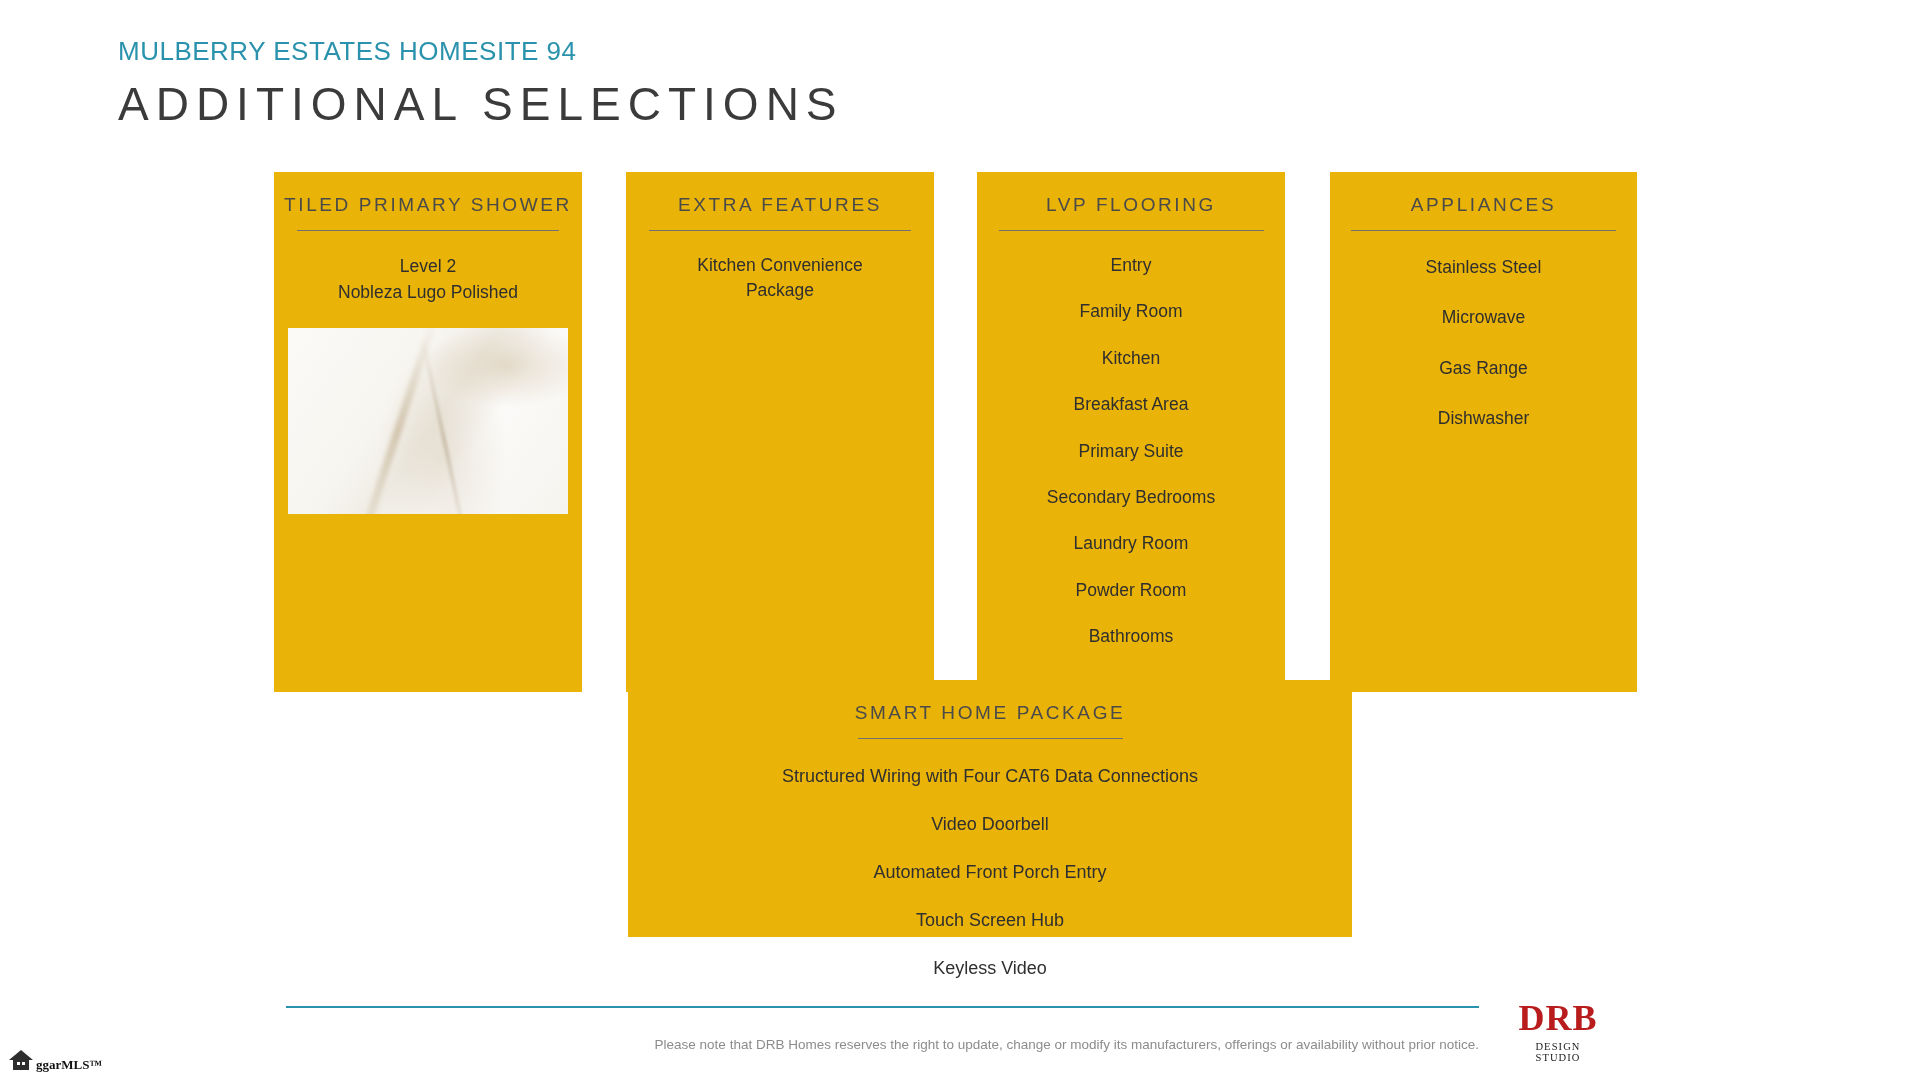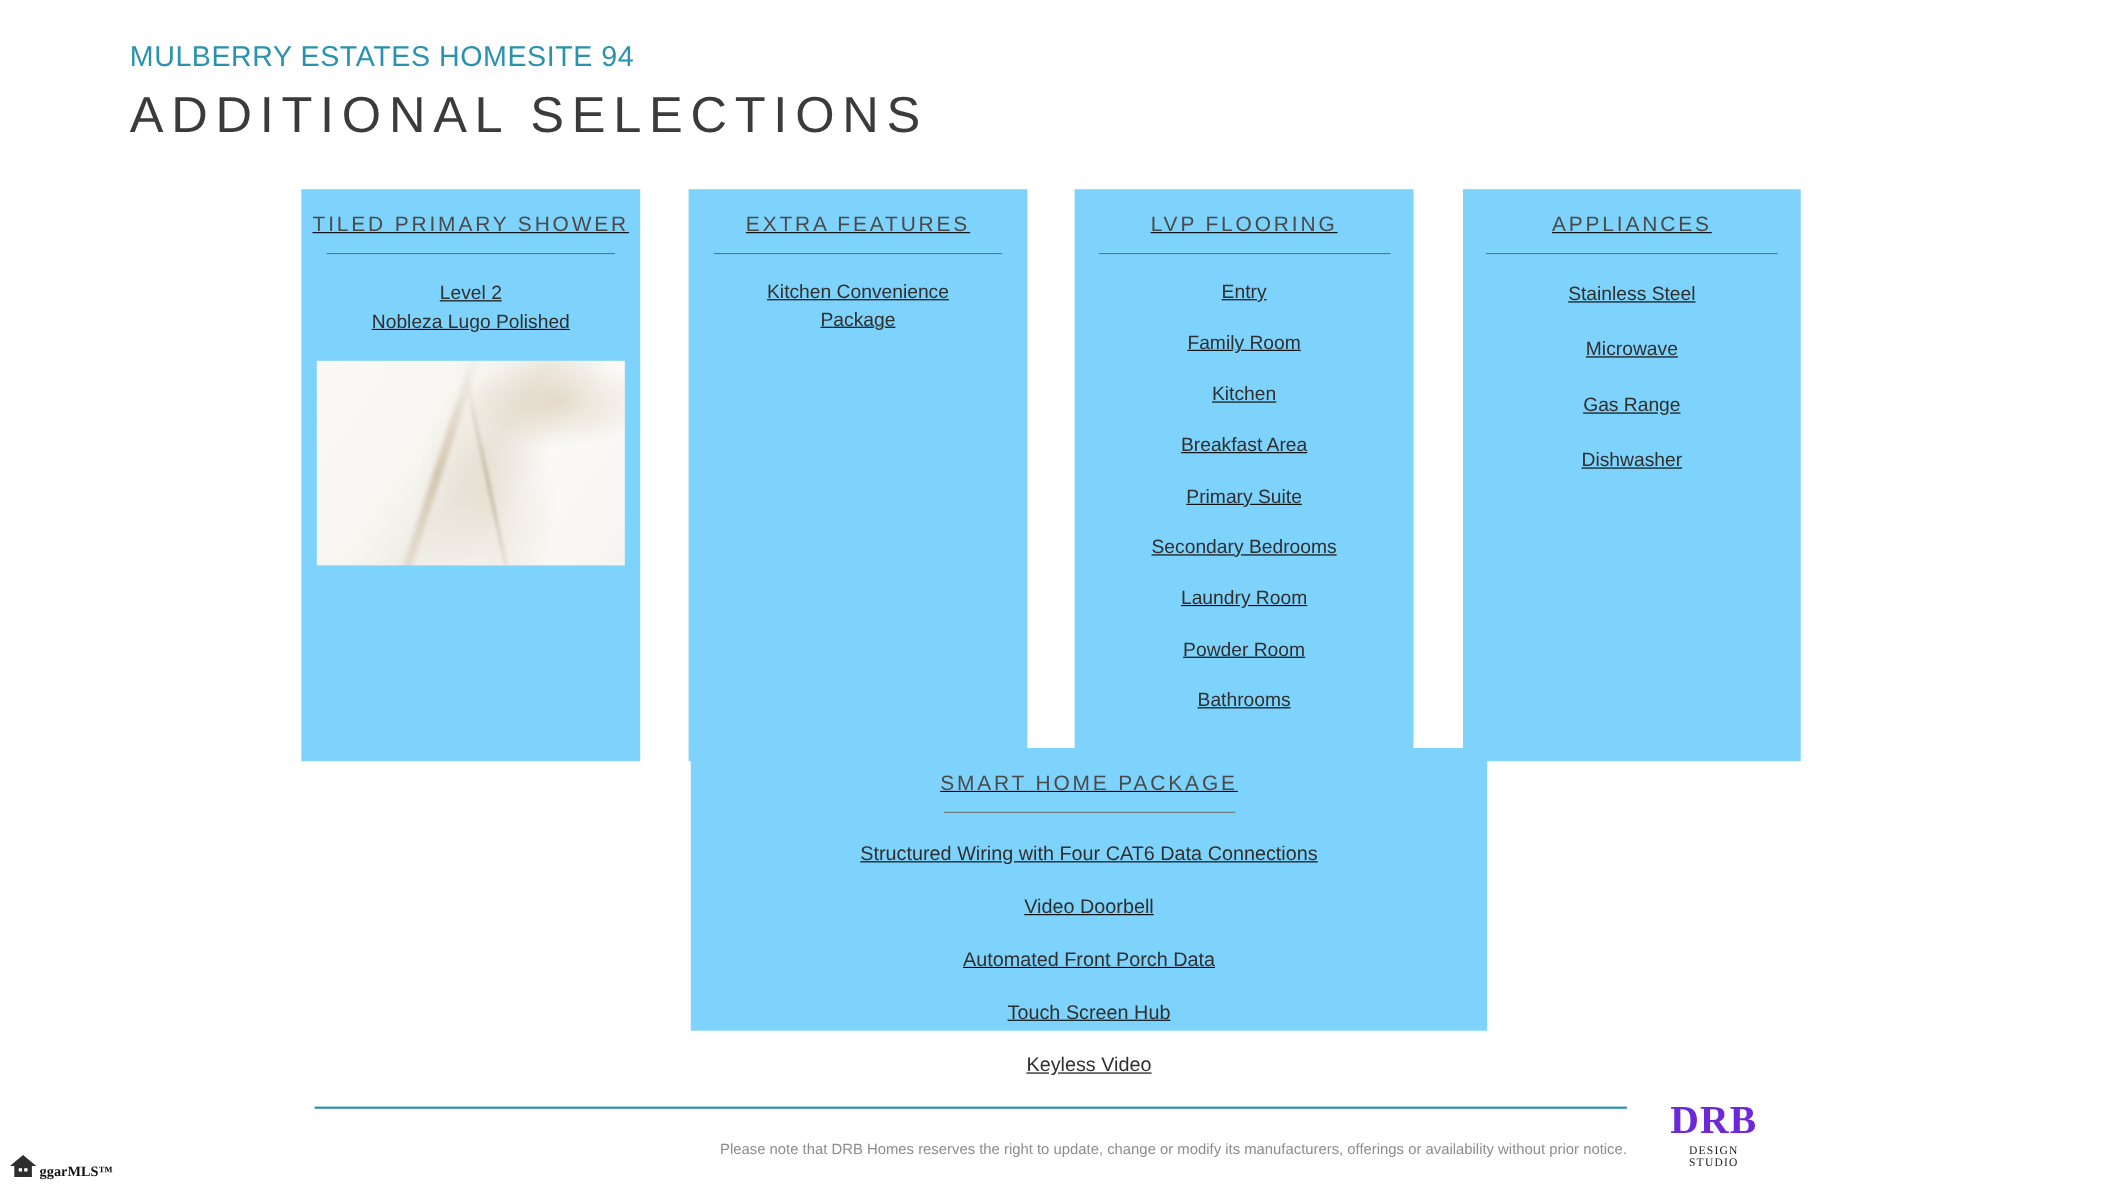--- a/index.html
+++ b/index.html
@@ -33,24 +33,23 @@
     letter-spacing: 7px;
     color: #3b3b3b;
     font-weight: 300;
     margin-top: 10px;
     white-space: nowrap;
   }
 
   
   .card {
     position: absolute;
-    background: #7dd3fc;
+    background: #eab308;
     box-sizing: border-box;
     padding-top: 22px;
-    text-decoration: underline;
   }
   .card-title {
     text-align: center;
     font-size: 19px;
     letter-spacing: 2.6px;
     color: #4a4a4a;
     font-weight: 400;
   }
   .card-rule {
     height: 1px;
@@ -144,21 +143,21 @@
   .logo {
     position: absolute;
     left: 1513px;
     top: 1000px;
     width: 90px;
     text-align: center;
   }
   .logo-mark {
     font-size: 36px;
     letter-spacing: 1px;
-    color: #6d28d9;
+    color: #b91c1c;
     font-weight: 700;
     font-family: "Liberation Serif", serif;
     line-height: 1;
   }
   .logo-sub {
     font-size: 10.5px;
     letter-spacing: 1.1px;
     color: #1b1b1b;
     font-family: "Liberation Serif", serif;
     margin-top: 5px;
@@ -240,21 +239,21 @@
     <div class="card-line">Dishwasher</div>
   </div>
 </div>
 
 <div class="card" id="card-smart">
   <div class="card-title">SMART HOME PACKAGE</div>
   <div class="card-rule"></div>
   <div class="card-body">
     <div class="card-line">Structured Wiring with Four CAT6 Data Connections</div>
     <div class="card-line">Video Doorbell</div>
-    <div class="card-line">Automated Front Porch Data</div>
+    <div class="card-line">Automated Front Porch Entry</div>
     <div class="card-line">Touch Screen Hub</div>
     <div class="card-line">Keyless Video</div>
   </div>
 </div>
 
 <div class="footer-rule"></div>
 <div class="disclaimer">Please note that DRB Homes reserves the right to update, change or modify its manufacturers, offerings or availability without prior notice.</div>
 
 <div class="logo">
   <div class="logo-mark">DRB</div>

